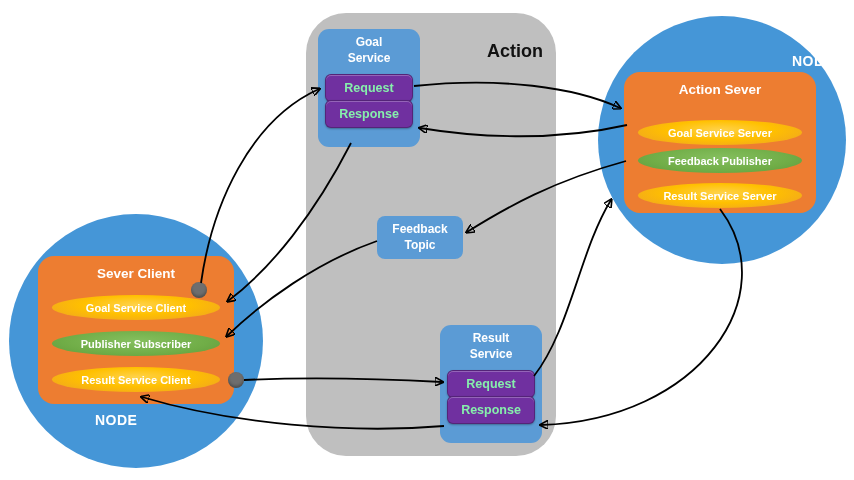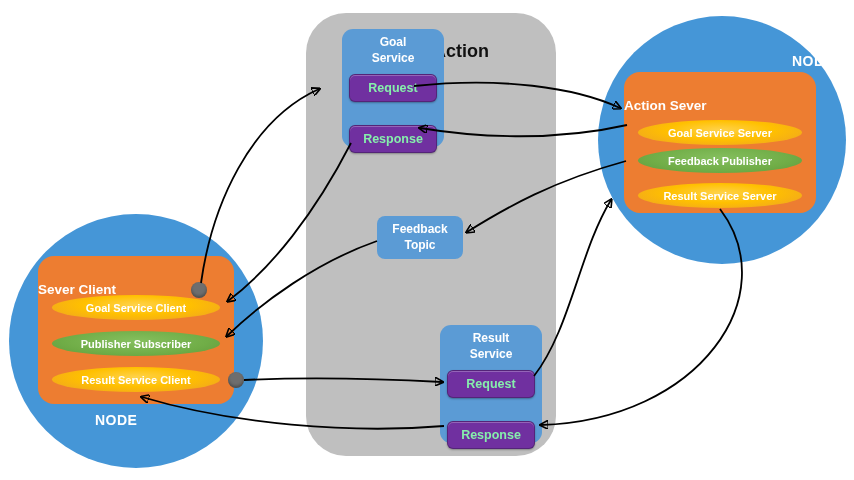--- a/index.html
+++ b/index.html
@@ -8,42 +8,42 @@
 
   .circle { position:absolute; border-radius:50%; background:var(--node-circle-blue,#4596d7); }
   .circle.client { left:9px;  top:214px; width:254px; height:254px; }
   .circle.server { left:598px; top:16px;  width:248px; height:248px; }
 
   .node-label { position:absolute; color:#fff; font-weight:bold; font-size:14px; letter-spacing:.5px;padding-left:40px; }
   .node-label.server-pos { left:752px; top:53px; }
   .node-label.client-pos { left:55px;  top:412px; }
 
   .gray-panel { position:absolute; left:306px; top:13px; width:250px; height:443px; border-radius:40px; background:var(--action-panel-gray,#bfbfbf); }
-  .action-title { position:absolute; left:433px; top:41px; width:110px; text-align:left; font-size:18px; font-weight:bold; color:#111; }
+  .action-title { position:absolute; left:433px; top:41px; width:110px; text-align:right; font-size:18px; font-weight:bold; color:#111; }
 
   .svc-box { position:absolute; background:var(--service-box-blue,#5b9bd5); border-radius:11px; }
-  .svc-box.goal   { left:318px; top:29px;  width:102px; height:118px;margin-left:24px; }
+  .svc-box.goal   { left:318px; top:29px;  width:102px; height:118px; }
   .svc-box.result { left:440px; top:325px; width:102px; height:118px;padding-left:15px; }
   .svc-title { position:absolute; top:6px; left:0; right:0; text-align:center; color:#fff; font-weight:bold; font-size:12px; line-height:1.3; padding:0 16px; }
 
   .btn { position:absolute; left:7px; width:88px; height:28px; background:var(--button-purple,#7030a0);
          border:1px solid rgba(0,0,0,.25); border-radius:6px; color:#86efac; font-weight:bold; font-size:12.5px;
          display:flex; align-items:center; justify-content:center;
          box-shadow: inset 0 1px 0 rgba(255,255,255,.25), 0 1px 2px rgba(0,0,0,.3); }
   .btn.request  { top:45px; }
-  .btn.response { top:96px; }
+  .btn.response { top:71px; }
 
   .topic-box { position:absolute; left:377px; top:216px; width:86px; height:43px; background:var(--service-box-blue,#5b9bd5);
                border-radius:8px; display:flex; align-items:center; justify-content:center; text-align:center;
                color:#fff; font-weight:bold; font-size:12px; line-height:1.3; padding:8px 10px; }
 
   .orange-box { position:absolute; background:var(--server-orange,#ed7d31); border-radius:16px; }
   .orange-box.server { left:624px; top:72px;  width:192px; height:141px; }
   .orange-box.client { left:38px;  top:256px; width:196px; height:148px; }
-  .orange-title { position:absolute; top:10px; left:0; right:0; color:#fff; font-weight:bold; font-size:13.5px;margin-top:16px; }
+  .orange-title { position:absolute; top:10px; left:0; right:0; text-align:center; color:#fff; font-weight:bold; font-size:13.5px; }
 
   .pill { position:absolute; left:14px; right:14px; height:25px; border-radius:50%;
           display:flex; align-items:center; justify-content:center; color:#fff; font-weight:bold; font-size:11px; white-space:nowrap; }
   .pill.yellow { background: radial-gradient(ellipse at 50% 40%, #ffd24a 0%, var(--pill-yellow,#ffc000) 45%, #ec9f29 100%); }
   .pill.green  { background: radial-gradient(ellipse at 50% 40%, #85bf5e 0%, var(--pill-green,#70ad47) 60%, #5f9a3c 100%); }
   .orange-box.server .pill.p1 { top:48px; }
   .orange-box.server .pill.p2 { top:76px; }
   .orange-box.server .pill.p3 { top:111px; }
   .orange-box.client .pill.p1 { top:39px; }
   .orange-box.client .pill.p2 { top:75px; }

